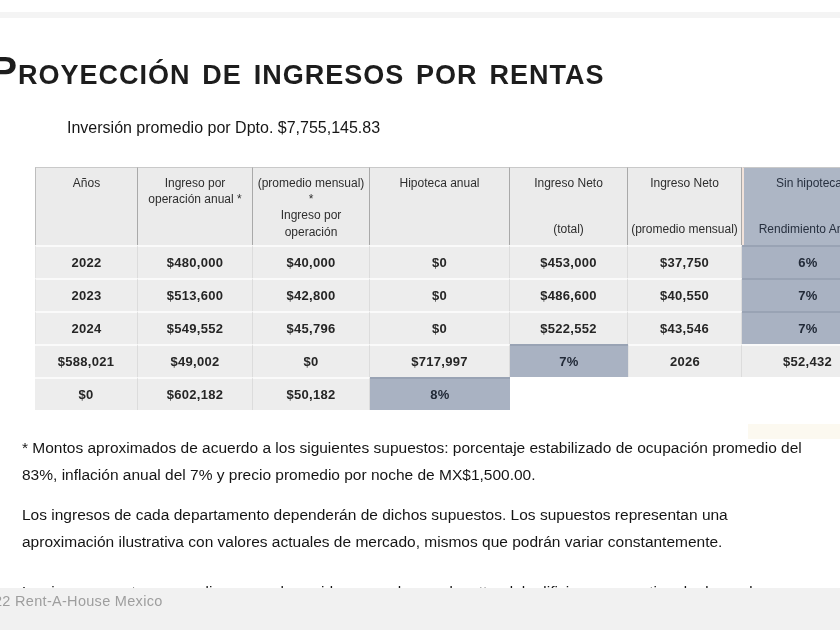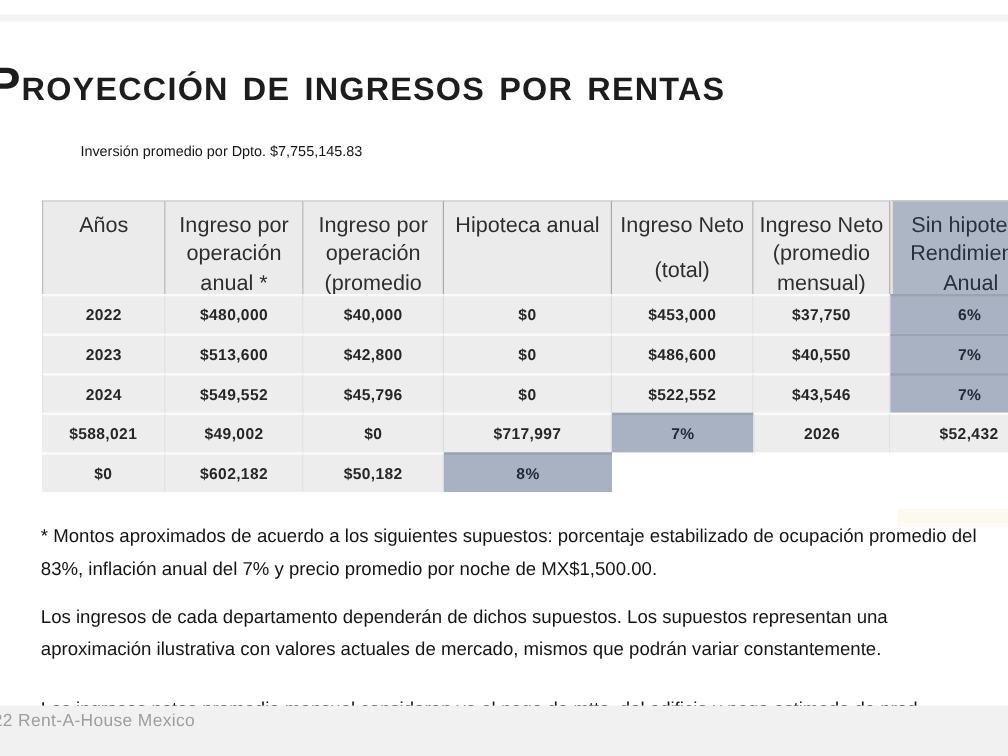--- a/index.html
+++ b/index.html
@@ -9,46 +9,46 @@
   }
   .top-strip{
     position:absolute;left:0;top:12px;width:840px;height:6px;background:#f4f4f4;
   }
   .title{
     position:absolute;left:-9px;top:49px;margin:0;
     font-size:39px;font-weight:700;font-variant:small-caps;
     letter-spacing:1px;color:#1d1d1d;white-space:nowrap;
   }
   .subtitle{
-    position:absolute;left:67px;top:119px;font-size:12px;color:#161616;
+    position:absolute;left:67px;top:119px;font-size:16px;color:#161616;
   }
   .ptable{
     position:absolute;left:35px;top:167px;
     display:grid;
     grid-template-columns:103px 115px 117px 140px 118px 114px 132px;
     grid-template-rows:78px;
     grid-auto-rows:33px;
   }
   .th{
-    background:#ebebeb;color:#2e2e2e;font-size:18px;line-height:1.35;
+    background:#ebebeb;color:#2e2e2e;font-size:12px;line-height:1.35;
     text-align:center;display:flex;flex-direction:column;justify-content:space-between;
     box-sizing:border-box;padding:7px 3px 8px 3px;
     border-right:1px solid #a9a9a9;border-top:1px solid #c9c9c9;
   }
   .th:first-child{border-left:1px solid #bdbdbd;}
   .th.hl{background:#adb6c5;border-right:none;border-left:2px solid #f1e2da;color:#27303f;}
   .td{
     background:#ededed;color:#262626;font-size:13px;letter-spacing:.3px;
     display:flex;align-items:center;justify-content:center;box-sizing:border-box;
     border-right:1px solid #dcdcdc;border-top:2px solid #fafafa;font-weight:bold;
   }
   .td.first{border-left:1px solid #e3e3e3;}
   .td.hl{background:#a9b2c2;border-right:none;border-top:2px solid #99a3b4;color:#222a38;}
   .notes{
-    position:absolute;left:34px;top:434px;width:797px;
+    position:absolute;left:22px;top:434px;width:797px;
     font-size:15.5px;line-height:27px;color:#151515;
   }
   .notes p{margin:0 0 13px 0;}
   .notes p.nowrap{white-space:nowrap;margin-top:23px;}
   .ivory-artifact{
     position:absolute;left:748px;top:424px;width:92px;height:15px;background:#fcf9f0;
   }
   .footer{
     position:absolute;left:0;bottom:0;width:840px;height:42px;background:#f1f1f1;
   }
@@ -69,22 +69,22 @@
   <div class="ptable">
       <div class="th">
         <span>Años</span>
         <span></span>
       </div>
       <div class="th">
         <span>Ingreso por operación anual *</span>
         <span></span>
       </div>
       <div class="th">
+        <span>(promedio mensual) *</span>
         <span>Ingreso por operación</span>
-        <span>(promedio mensual) *</span>
       </div>
       <div class="th">
         <span>Hipoteca anual</span>
         <span></span>
       </div>
       <div class="th">
         <span>Ingreso Neto</span>
         <span>(total)</span>
       </div>
       <div class="th">

